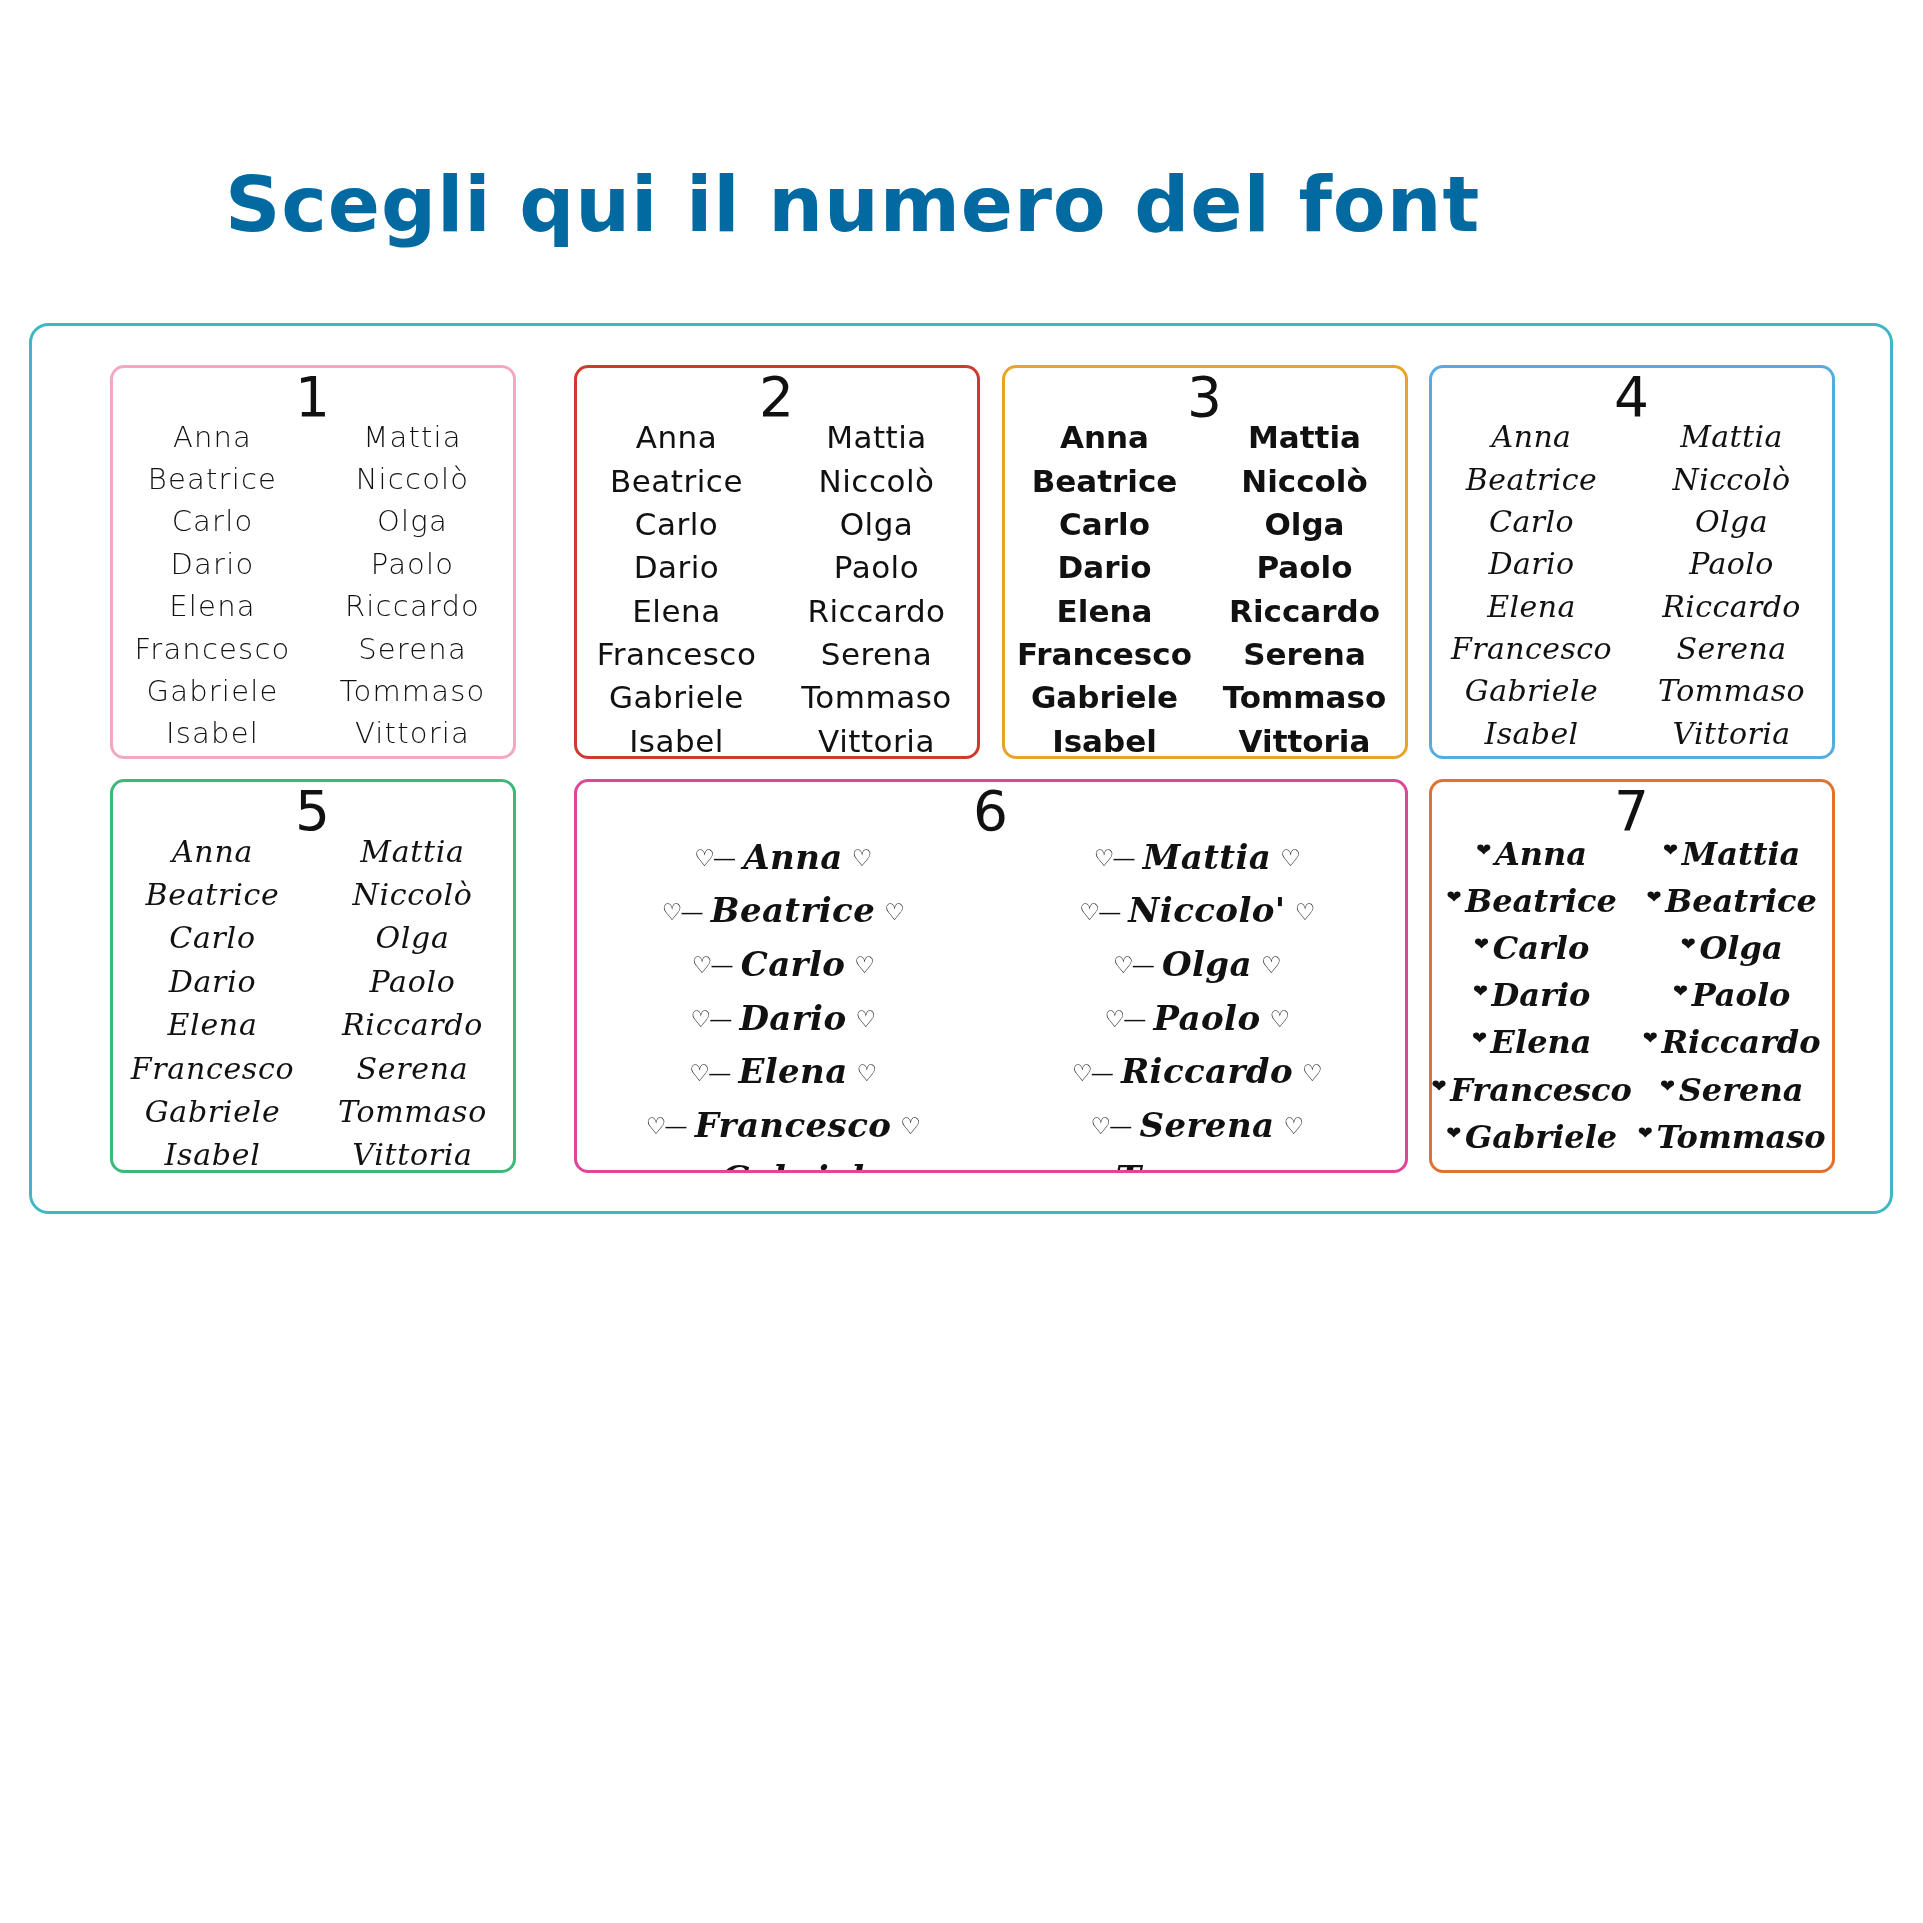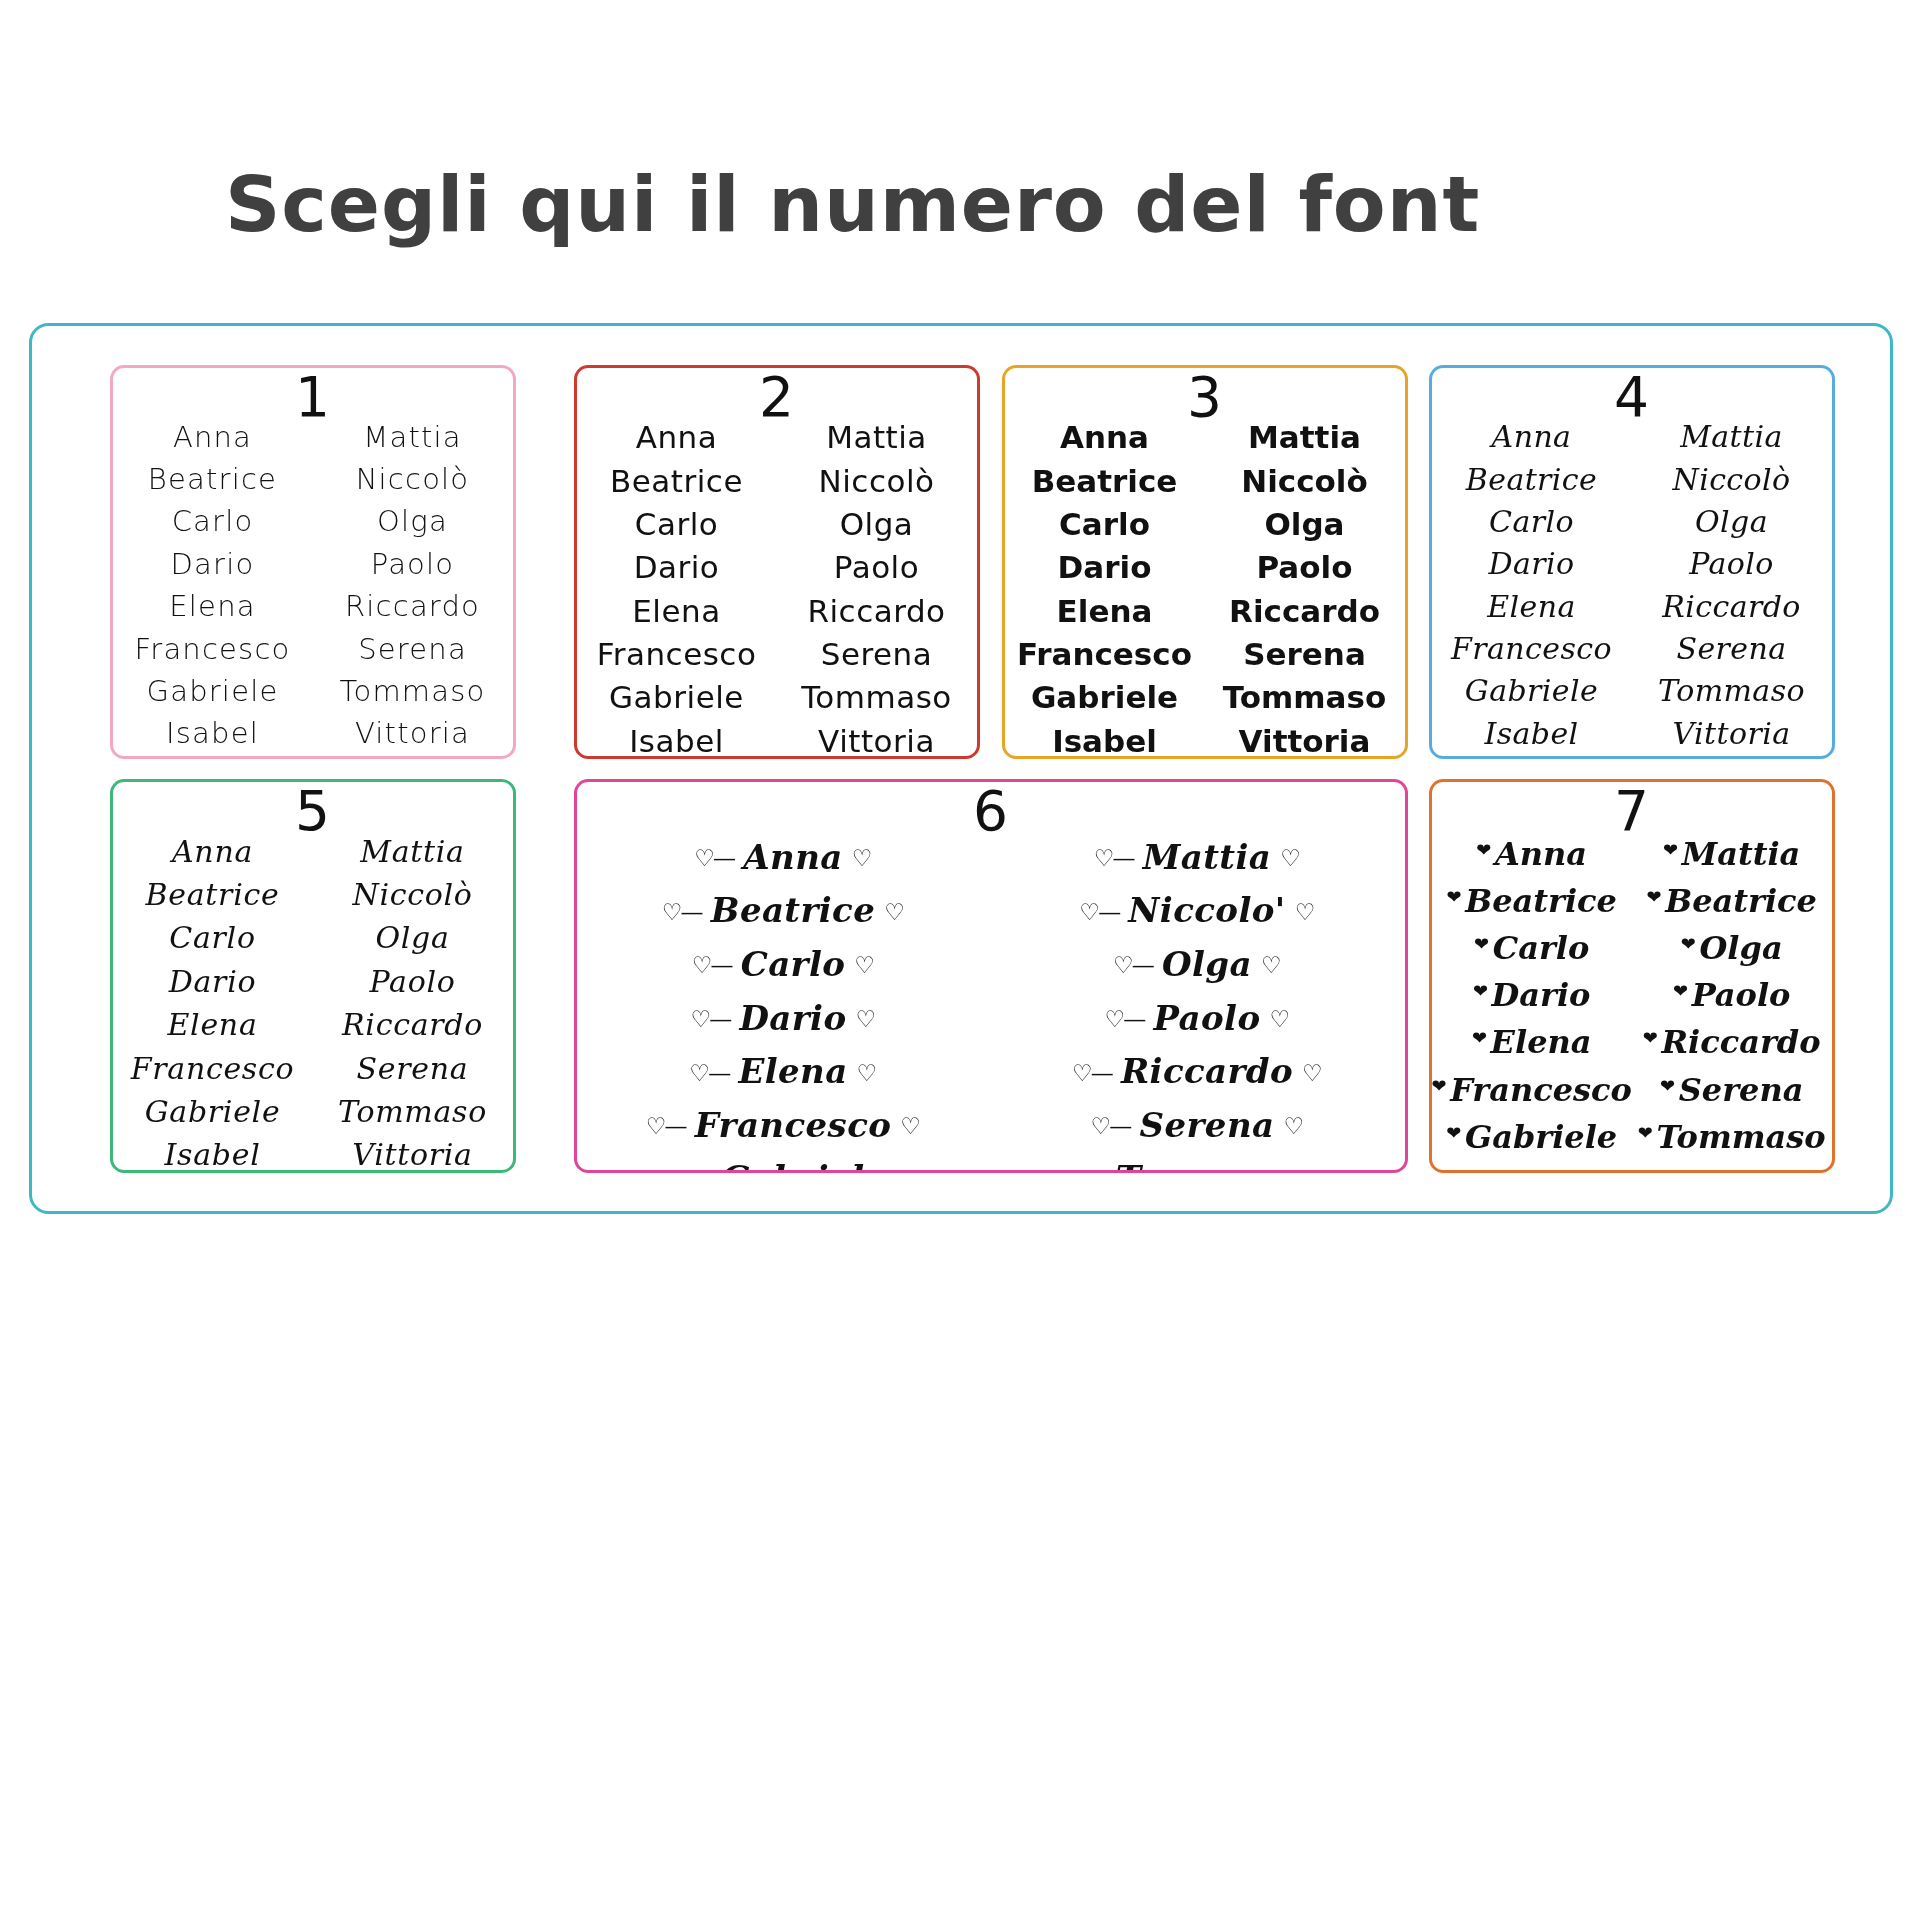--- a/index.html
+++ b/index.html
@@ -25,21 +25,21 @@
   .page-title {
     position: absolute;
     top: 160px;
     left: 0;
     width: 1705px;
     text-align: center;
     font-family: "DejaVu Sans", sans-serif;
     font-weight: bold;
     font-size: 77px;
     letter-spacing: 0.9px;
-    color: #404040;
+    color: #0369a1;
     white-space: nowrap;
   }
 
   .outer-frame {
     position: absolute;
     left: 28.5px;
     top: 323px;
     width: 1864px;
     height: 891px;
     border: 3.6px solid #3fb8c4;

